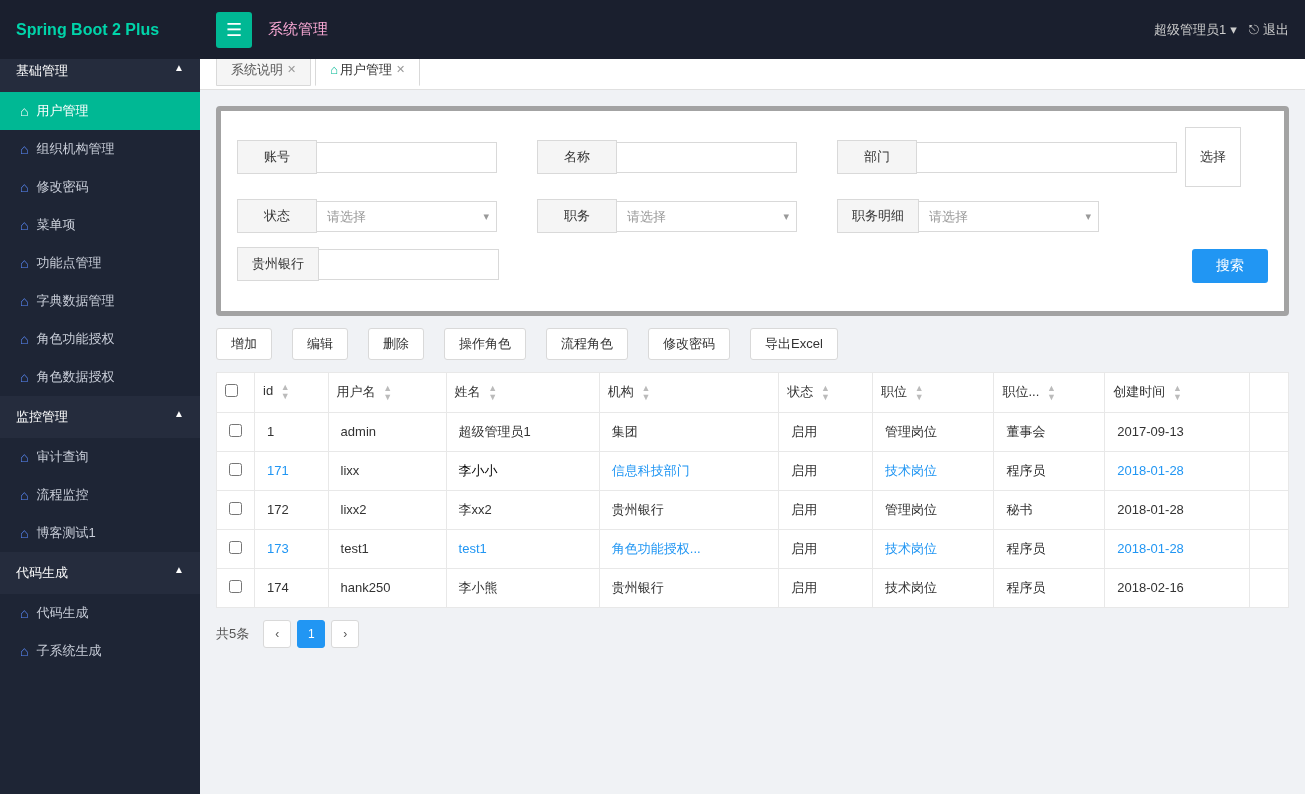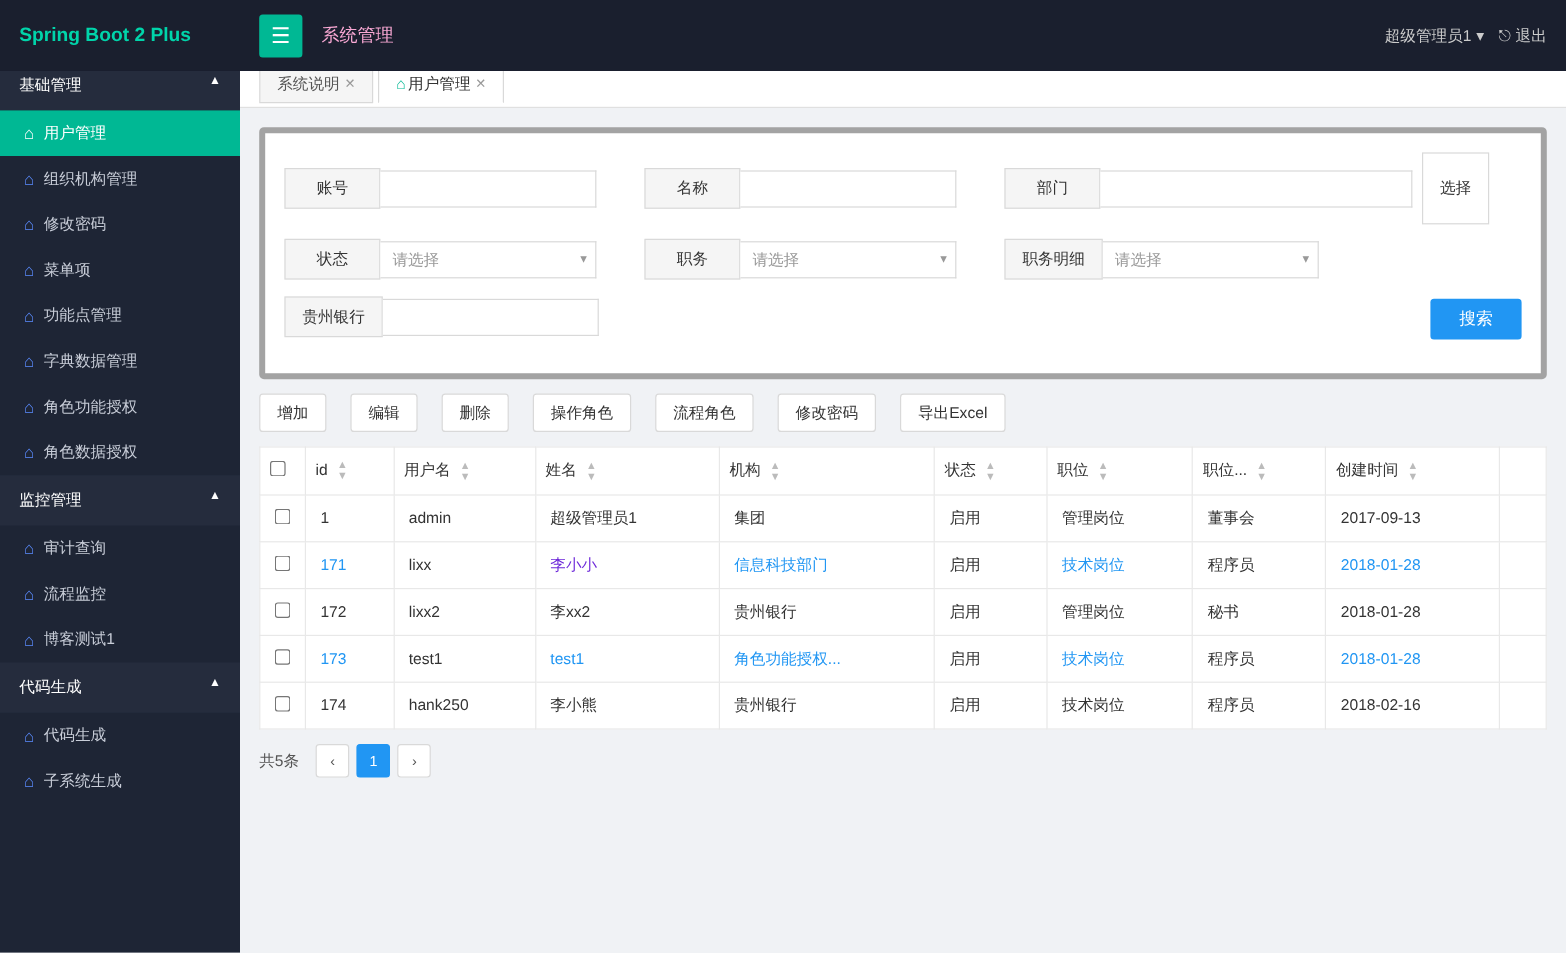--- a/index.html
+++ b/index.html
@@ -368,21 +368,21 @@
     <td>董事会</td>
     <td style="color:#333">2017-09-13</td>
     <td></td>
   </tr>
             <tr>
     <td class="checkbox-col">
       <input type="checkbox" style="">
     </td>
     <td style="color:#2196f3">171</td>
     <td>lixx</td>
-    <td style="color:#6d28d9">李小小</td>
+    <td style="color:#000000">李小小</td>
     <td style="color:#2196f3">信息科技部门</td>
     <td>启用</td>
     <td style="color:#2196f3">技术岗位</td>
     <td>程序员</td>
     <td style="color:#2196f3">2018-01-28</td>
     <td></td>
   </tr>
             <tr>
     <td class="checkbox-col">
       <input type="checkbox" style="">

